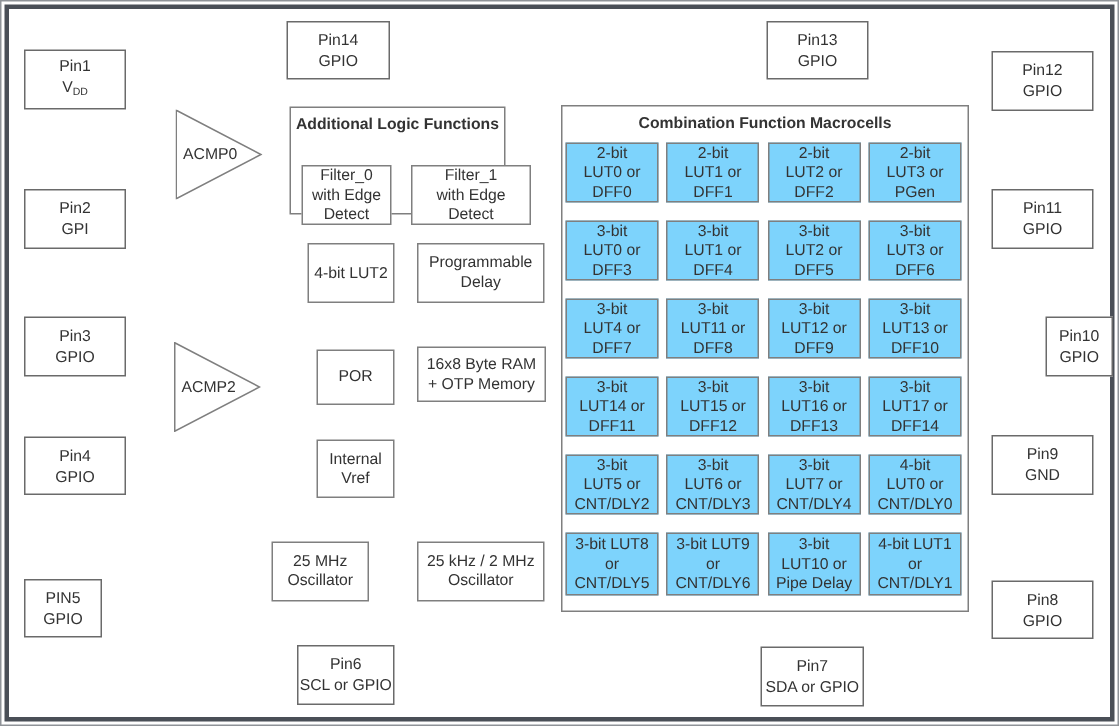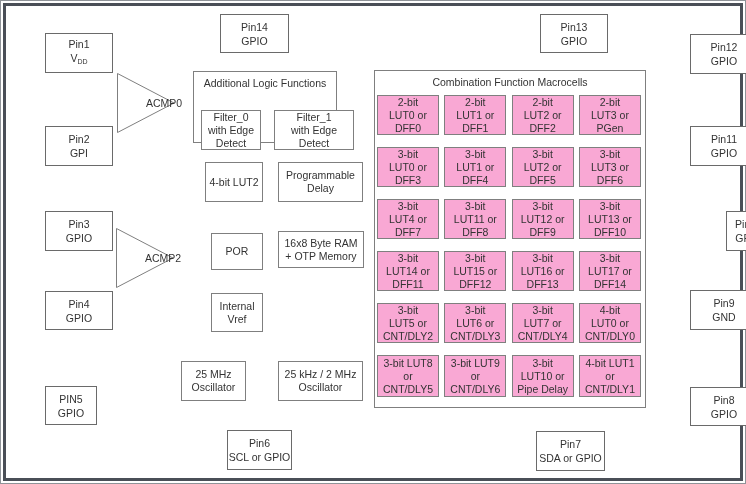--- a/index.html
+++ b/index.html
@@ -25,58 +25,58 @@
     position: absolute; box-sizing: border-box;
     background: #ffffff; border: 1px solid #7f7f7f;
     display: flex; align-items: center; justify-content: center;
     text-align: center; white-space: pre-line;
     font-size: 10.5px; line-height: 13px; color: #333333;
   }
   .pinbox {
     position: absolute; box-sizing: border-box;
     background: #ffffff; border: 1px solid #6a6a6a;
     display: flex; flex-direction: column; align-items: center; justify-content: center;
-    text-align: center; font-size: 10.5px; line-height: 14px; color: #333333; margin-left: 29px;
+    text-align: center; font-size: 10.5px; line-height: 14px; color: #333333;
   }
   .sub { font-size: 7px; vertical-align: -2px; letter-spacing: 0; }
 
   .container-box {
     position: absolute; box-sizing: border-box;
     background: #ffffff; border: 1px solid #7f7f7f;
   }
   .container-title {
     text-align: center; font-size: 10.5px; color: #333333;
-    padding-top: 5px; white-space: nowrap;
+    padding-top: 5px; white-space: nowrap; font-weight: bold;
   }
   .inner-box {
     position: absolute; box-sizing: border-box;
     background: #ffffff; border: 1px solid #7f7f7f;
     display: flex; align-items: center; justify-content: center;
     text-align: center; white-space: pre-line;
     font-size: 10.5px; line-height: 13px; color: #333333; margin-top: 14px;
   }
   .cfm-grid {
     position: absolute; left: 2px; top: 24px; width: 264px;
     display: grid;
     grid-template-columns: repeat(4, 62px);
     grid-template-rows: 40px 40px 40px 40px 40px 42px;
     row-gap: 12px;
     justify-content: space-between;
   }
   .cell {
-    box-sizing: border-box; background: #f9a8d4; border: 1px solid #7f7f7f;
+    box-sizing: border-box; background: #7dd3fc; border: 1px solid #7f7f7f;
     display: flex; align-items: center; justify-content: center;
     text-align: center; white-space: pre-line;
     font-size: 10.5px; line-height: 13px; color: #333333;
   }
   .acmp { position: absolute; width: 58px; height: 60px; }
   .acmp svg { position: absolute; inset: 0; }
   .acmp-label {
     position: absolute; left: 5px; top: 50%; transform: translateY(-50%);
-    font-size: 10.5px; color: #333333; white-space: nowrap; margin-left: 24px;
+    font-size: 10.5px; color: #333333; white-space: nowrap;
   }
 </style>
 </head>
 <body>
 
 <div class="frame-outer">
   <div class="frame-inner"></div>
 </div>
 
 <div class="stage">

